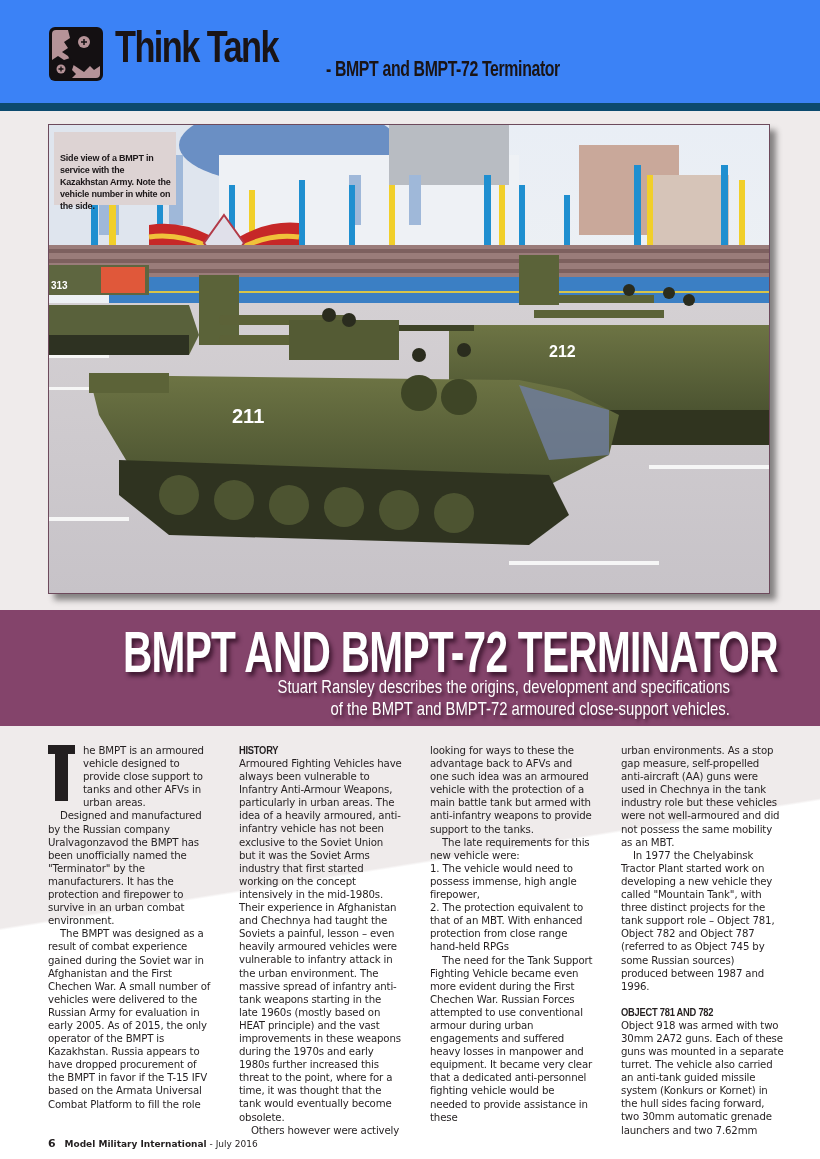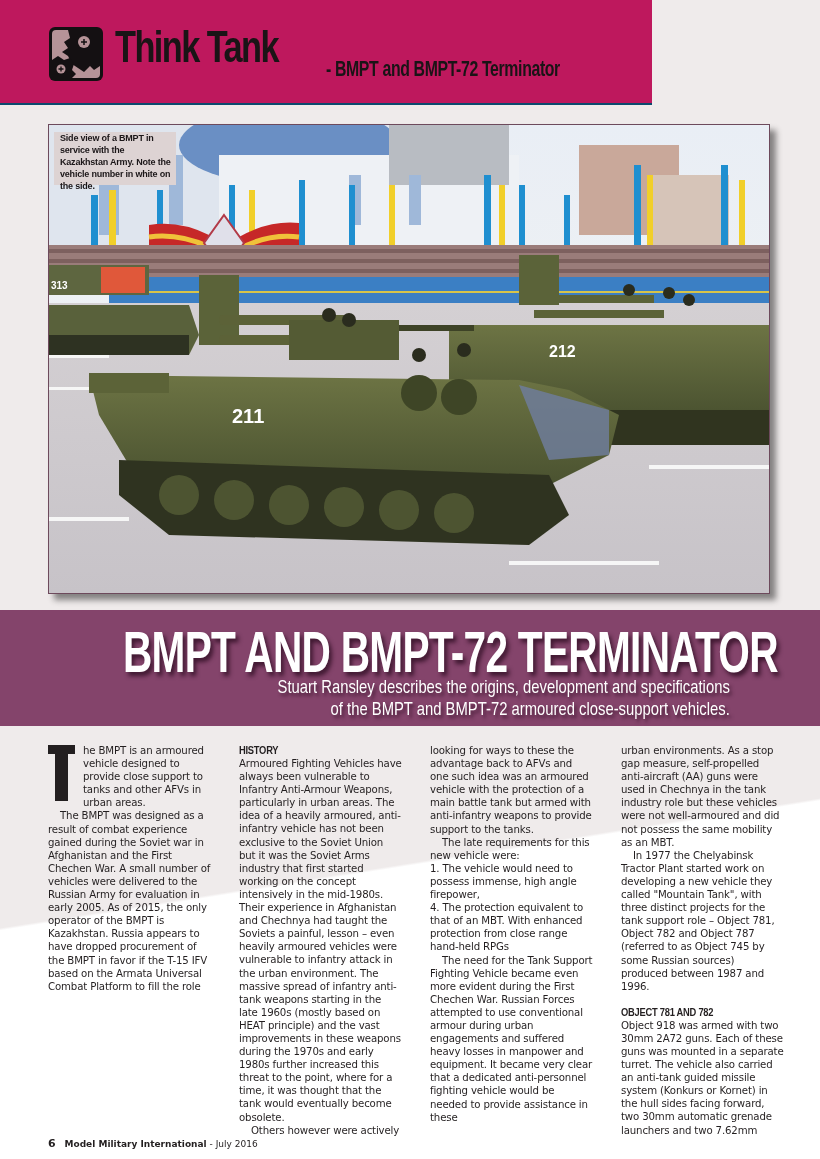--- a/index.html
+++ b/index.html
@@ -7,22 +7,22 @@
     width:820px; height:1159px; position:relative; overflow:hidden;
     background:#ffffff;
     font-family:"DejaVu Sans", sans-serif;
   }
   .bg-shade {
     position:absolute; left:0; top:0; width:820px; height:1159px;
     background: linear-gradient(171deg, #efebeb 0%, #efebeb 72%, #ffffff 72.2%, #ffffff 100%);
     z-index:0;
   }
   .header {
-    position:absolute; left:0; top:0; width:652px; height:103px;
-    background:#be185d; border-bottom:2px solid #0c4a6e; z-index:2;
+    position:absolute; left:0; top:0; width:820px; height:103px;
+    background:#3b82f6; border-bottom:8px solid #0c4a6e; z-index:2;
   }
   .logo {
     position:absolute; left:48px; top:26px; width:56px; height:56px;
   }
   .header-title {
     position:absolute; left:115px; top:22px;
     font-family:"Liberation Sans", sans-serif; font-weight:bold;
     font-size:44px; letter-spacing:-2px; color:#1a1416;
     transform:scaleX(0.78); transform-origin:left center; white-space:nowrap;
   }
@@ -34,21 +34,21 @@
   }
   .photo-frame {
     position:absolute; left:48px; top:124px; width:720px; height:468px;
     border:1px solid #6d4a5c; z-index:2;
     box-shadow: 6px 6px 6px rgba(0,0,0,0.45);
     overflow:hidden;
   }
   .photo-frame svg { display:block; }
   .caption {
     position:absolute; left:54px; top:132px; width:112px; height:50px;
-    background:#ddd3d3; padding:0 4px 3px 6px; z-index:3;
+    background:#ddd3d3; padding:20px 4px 3px 6px; z-index:3;
     font-family:"Liberation Sans", sans-serif; font-weight:bold;
     font-size:9px; line-height:12px; color:#1b1618;
     letter-spacing:-0.2px;
   }
   .banner {
     position:absolute; left:0; top:610px; width:820px; height:116px;
     background:#84446b; z-index:2; text-align:right;
   }
   .banner-title {
     position:absolute; left:0; right:0; top:8px;
@@ -243,32 +243,33 @@
   </div>
 </div>
 
 <div class="columns">
   <div class="col">
     <div class="dropcap">
         <div class="bar"></div>
         <div class="stem"></div>
       </div>
     <p>he BMPT is an armoured vehicle designed to provide close support to tanks and other AFVs in urban areas.</p>
+    <p class="indent">Designed and manufactured by the Russian company Uralvagonzavod the BMPT has been unofficially named the "Terminator" by the manufacturers. It has the protection and firepower to survive in an urban combat environment.</p>
     <p class="indent">The BMPT was designed as a result of combat experience gained during the Soviet war in Afghanistan and the First Chechen War. A small number of vehicles were delivered to the Russian Army for evaluation in early 2005. As of 2015, the only operator of the BMPT is Kazakhstan. Russia appears to have dropped procurement of the BMPT in favor if the T-15 IFV based on the Armata Universal Combat Platform to fill the role</p>
   </div>
   <div class="col">
     <h3>HISTORY</h3>
     <p>Armoured Fighting Vehicles have always been vulnerable to Infantry Anti-Armour Weapons, particularly in urban areas. The idea of a heavily armoured, anti-infantry vehicle has not been exclusive to the Soviet Union but it was the Soviet Arms industry that first started working on the concept intensively in the mid-1980s. Their experience in Afghanistan and Chechnya had taught the Soviets a painful, lesson – even heavily armoured vehicles were vulnerable to infantry attack in the urban environment. The massive spread of infantry anti-tank weapons starting in the late 1960s (mostly based on HEAT principle) and the vast improvements in these weapons during the 1970s and early 1980s further increased this threat to the point, where for a time, it was thought that the tank would eventually become obsolete.</p>
     <p class="indent">Others however were actively</p>
   </div>
   <div class="col">
     <p>looking for ways to these the advantage back to AFVs and one such idea was an armoured vehicle with the protection of a main battle tank but armed with anti-infantry weapons to provide support to the tanks.</p>
     <p class="indent">The late requirements for this new vehicle were:</p>
     <p>1. The vehicle would need to possess immense, high angle firepower,</p>
-    <p>4. The protection equivalent to that of an MBT. With enhanced protection from close range hand-held RPGs</p>
+    <p>2. The protection equivalent to that of an MBT. With enhanced protection from close range hand-held RPGs</p>
     <p class="indent">The need for the Tank Support Fighting Vehicle became even more evident during the First Chechen War. Russian Forces attempted to use conventional armour during urban engagements and suffered heavy losses in manpower and equipment. It became very clear that a dedicated anti-personnel fighting vehicle would be needed to provide assistance in these</p>
   </div>
   <div class="col">
     <p>urban environments. As a stop gap measure, self-propelled anti-aircraft (AA) guns were used in Chechnya in the tank industry role but these vehicles were not well-armoured and did not possess the same mobility as an MBT.</p>
     <p class="indent">In 1977 the Chelyabinsk Tractor Plant started work on developing a new vehicle they called "Mountain Tank", with three distinct projects for the tank support role – Object 781, Object 782 and Object 787 (referred to as Object 745 by some Russian sources) produced between 1987 and 1996.</p>
     <h3 class="spaced">OBJECT 781 AND 782</h3>
     <p>Object 918 was armed with two 30mm 2A72 guns. Each of these guns was mounted in a separate turret. The vehicle also carried an anti-tank guided missile system (Konkurs or Kornet) in the hull sides facing forward, two 30mm automatic grenade launchers and two 7.62mm</p>
   </div>
 </div>
 

